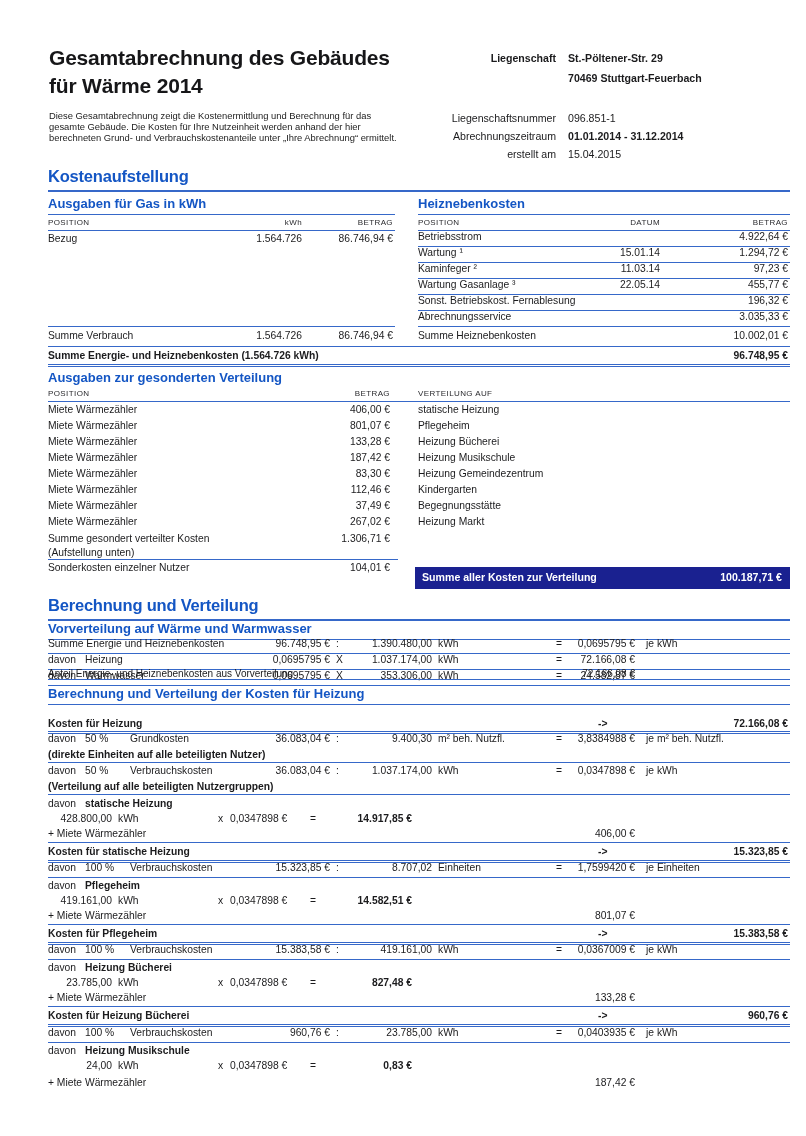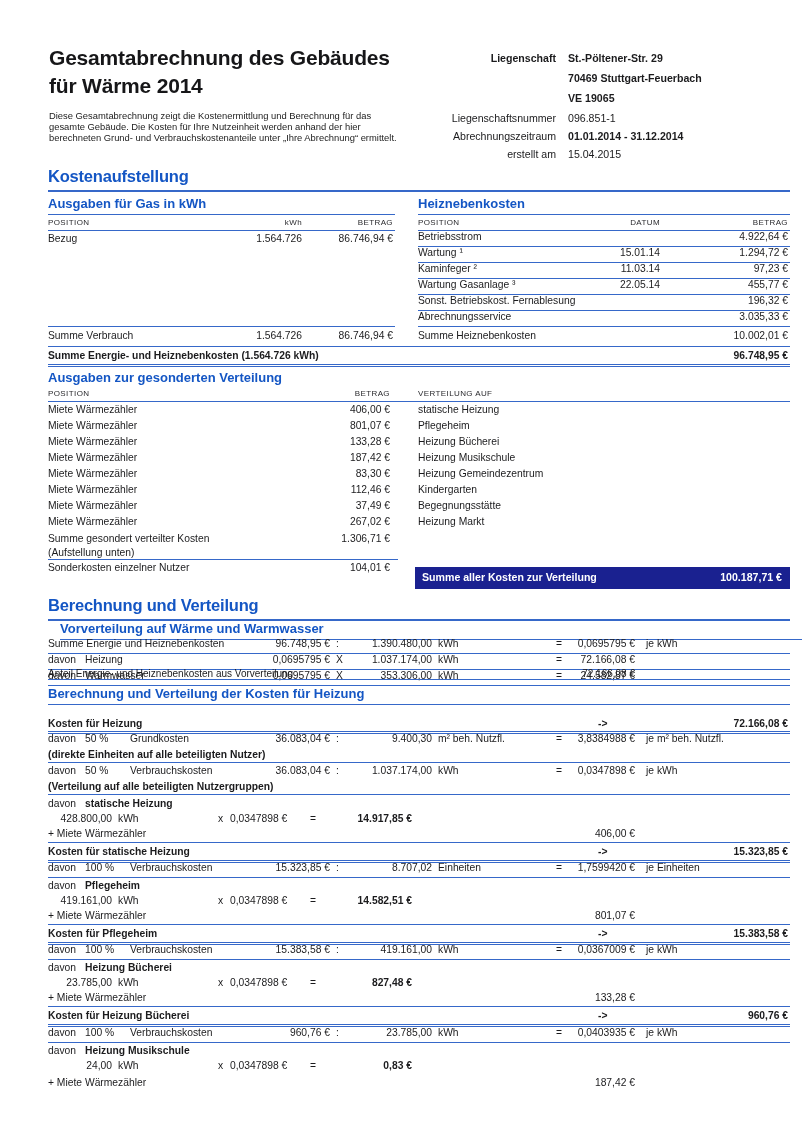--- a/index.html
+++ b/index.html
@@ -61,23 +61,20 @@
   </div>
   <div class="abs intro">Diese Gesamtabrechnung zeigt die Kostenermittlung und Berechnung für das gesamte Gebäude. Die Kosten für Ihre Nutzeinheit werden anhand der hier berechneten Grund- und Verbrauchskostenanteile unter „Ihre Abrechnung“ ermittelt.</div>
 
   <div class="abs inforow" style="top:52px">
     <span class="lbl b">Liegenschaft</span>
     <span class="val b">St.-Pöltener-Str. 29</span>
     </div>
   <div class="abs inforow" style="top:72px">
     <span class="val b">70469 Stuttgart-Feuerbach</span>
     </div>
-  <div class="abs inforow" style="top:92px">
-    <span class="val b">VE 19065</span>
-    </div>
   <div class="abs inforow" style="top:112px">
     <span class="lbl">Liegenschaftsnummer</span>
     <span class="val">096.851-1</span>
     </div>
   <div class="abs inforow" style="top:130px">
     <span class="lbl">Abrechnungszeitraum</span>
     <span class="val b">01.01.2014 - 31.12.2014</span>
     </div>
   <div class="abs inforow" style="top:148px">
     <span class="lbl">erstellt am</span>
@@ -206,21 +203,21 @@
     <span class="k-l0" style="top:2px">Sonderkosten einzelner Nutzer</span>
     <span class="ge-betrag2" style="top:2px">104,01 €</span>
     </div>
 
   <div class="abs navybox">
     <span class="lab">Summe aller Kosten zur Verteilung</span>
     <span class="amt">100.187,71 €</span>
     </div>
 
   <div class="abs sec" style="top:596px">Berechnung und Verteilung</div>
-  <div class="abs sub" style="left:60px;top:621px;width:742px">Vorverteilung auf Wärme und Warmwasser</div>
+  <div class="abs sub" style="left:48px;top:621px;width:742px">Vorverteilung auf Wärme und Warmwasser</div>
 
   <div class="abs row bb" style="top:638px">
     <span class="k-l0">Summe Energie und Heiznebenkosten</span>
     <span class="k-v1">96.748,95 €</span>
     <span class="k-op">:</span>
     <span class="k-v2">1.390.480,00</span>
     <span class="k-unit">kWh</span>
     <span class="k-eq">=</span>
     <span class="k-v3">0,0695795 €</span>
     <span class="k-unit2">je kWh</span>

